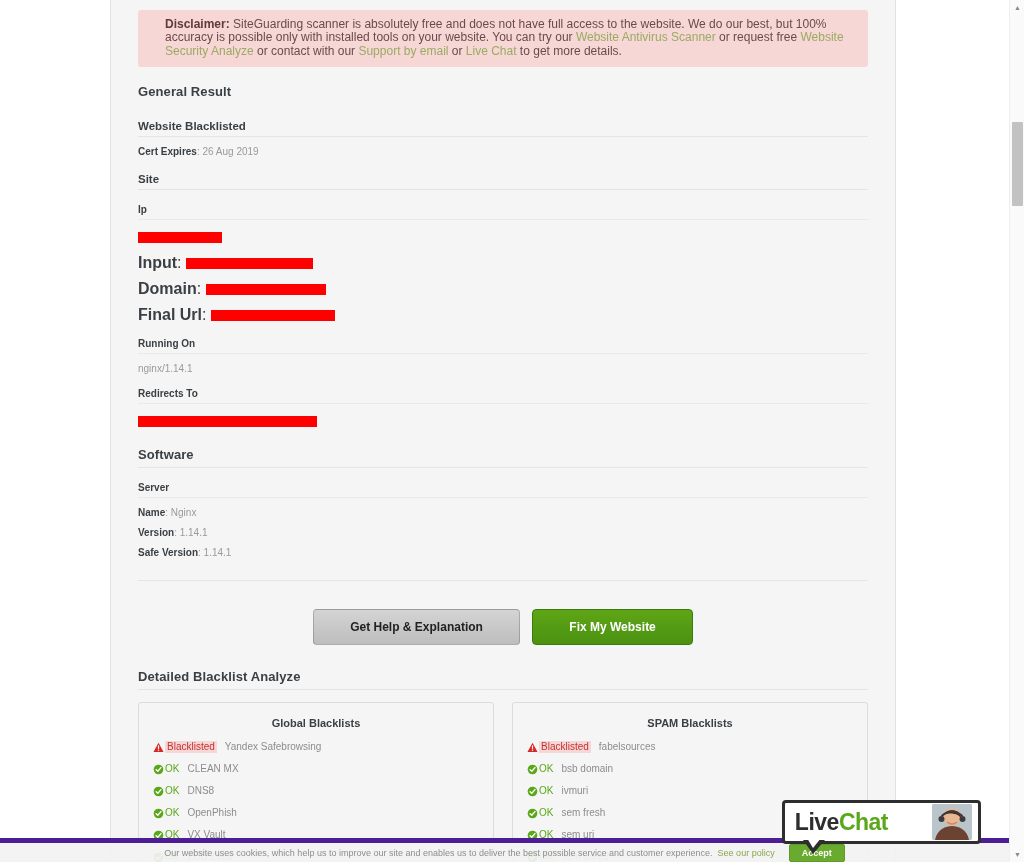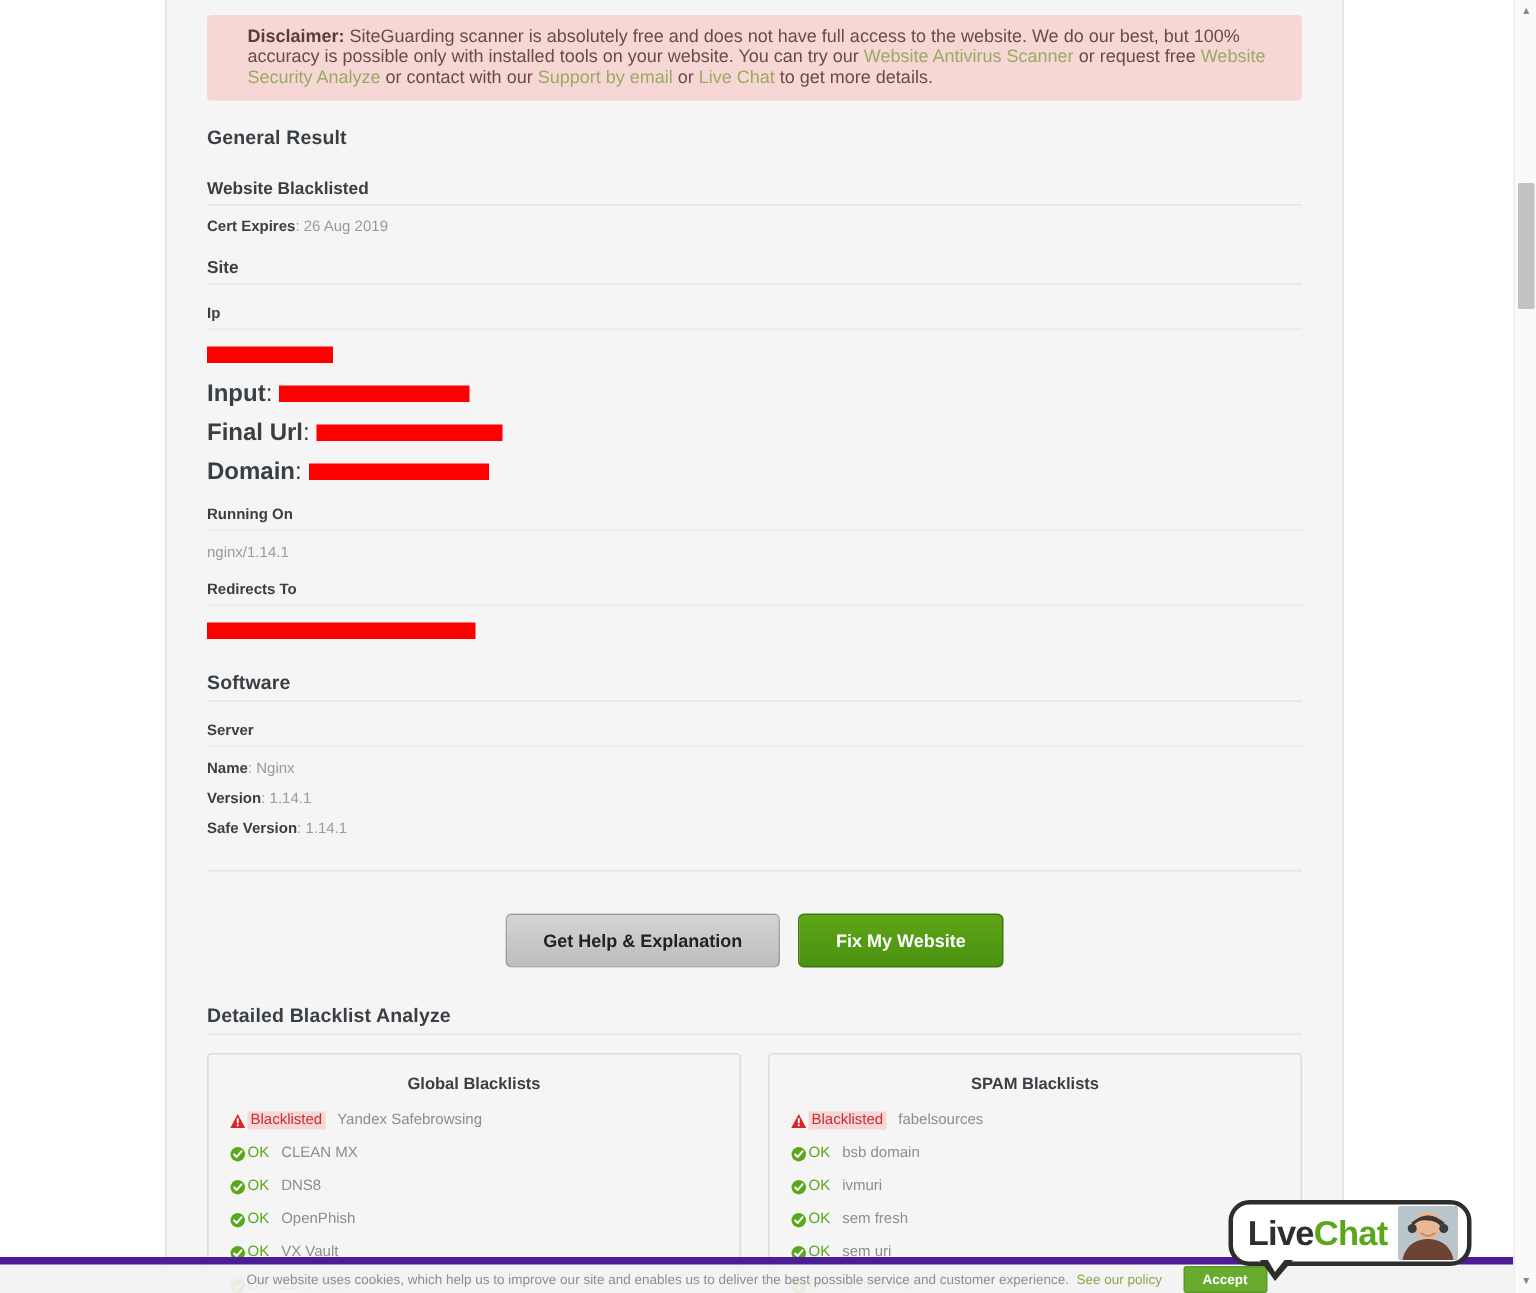--- a/index.html
+++ b/index.html
@@ -78,21 +78,21 @@
   .redact-row b { font-weight: bold; }
 
   
   .btn-row {
     margin-top: 28px; margin-bottom: 6px;
     text-align: center;
   }
   .btn {
     display: inline-block;
     font-size: 12px; font-weight: bold;
-    padding: 10px 24px;
+    padding: 10px 36px;
     border-radius: 4px;
     cursor: pointer;
     border: 1px solid rgba(0,0,0,.18);
     vertical-align: middle;
   }
   .btn-grey {
     background: linear-gradient(#d4d4d4, #bdbdbd);
     color: #222;
     margin-right: 8px;
   }
@@ -155,24 +155,25 @@
 
   
   #livechat {
     position: absolute; right: 28px; bottom: 18px;
     z-index: 50; cursor: pointer;
   }
   .lc-bubble {
     position: relative;
     background: #ffffff;
     border: 3px solid #2e2e2e;
-    border-radius: 14px;
+    border-radius: 4px;
     padding: 5px 6px 5px 10px;
     display: flex; align-items: center;
     height: 44px;
+    gap: 37px;
   }
   .lc-text { font-size: 23px; font-weight: bold; letter-spacing: -.5px; }
   .lc-text .a { color: #2e2e2e; }
   .lc-text .b { color: #5aa81a; }
   .lc-photo {
     width: 40px; height: 36px; margin-left: 7px;
     border-radius: 2px; overflow: hidden; flex: 0 0 auto;
     background: #cfd6da;
   }
   .lc-tail {
@@ -234,26 +235,26 @@
 
       <h4 class="lbl">Ip</h4>
       <div class="redact-row">
         <span class="redact" style="width:84px"></span>
       </div>
       <div class="redact-row">
         <b>Input</b>:
         <span class="redact" style="width:127px"></span>
       </div>
       <div class="redact-row">
+        <b>Domain</b>:
+        <span class="redact" style="width:120px"></span>
+      </div>
+      <div class="redact-row">
         <b>Final Url</b>:
         <span class="redact" style="width:124px"></span>
-      </div>
-      <div class="redact-row">
-        <b>Domain</b>:
-        <span class="redact" style="width:120px"></span>
       </div>
 
       <h4 class="lbl">Running On</h4>
       <p class="plain">nginx/1.14.1</p>
 
       <h4 class="lbl">Redirects To</h4>
       <div class="redact-row">
         <span class="redact" style="width:179px"></span>
       </div>
 

